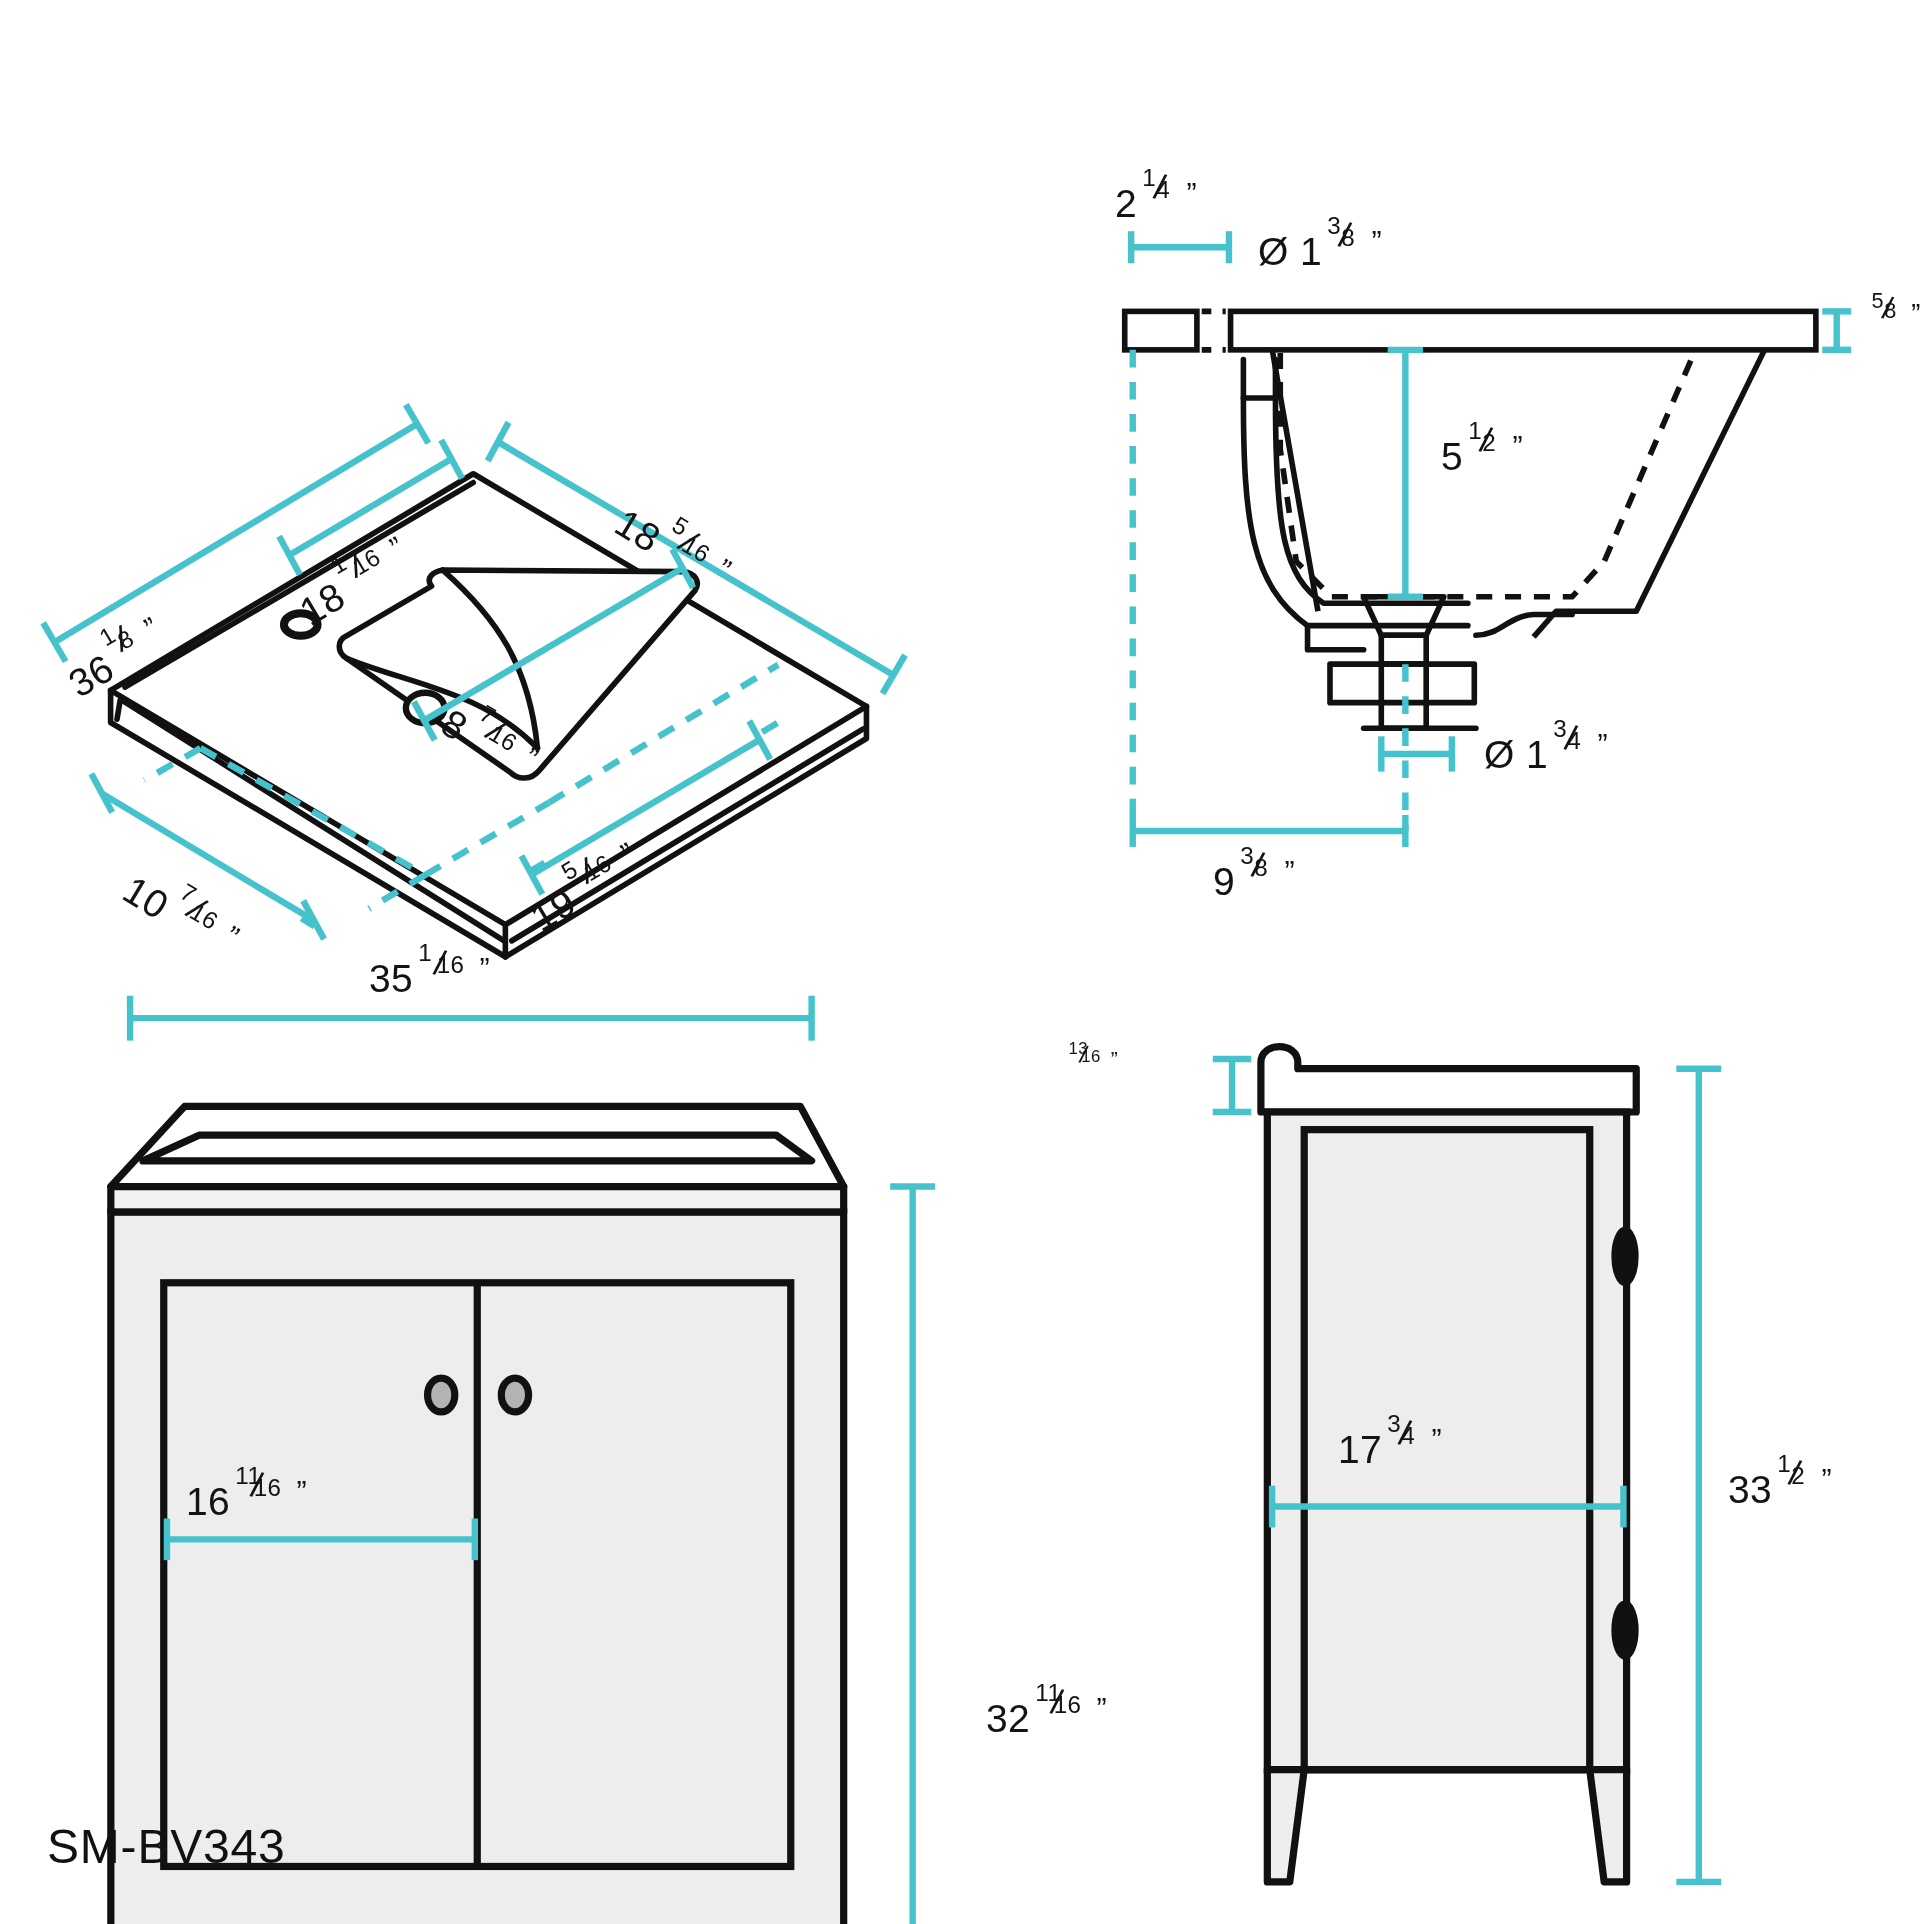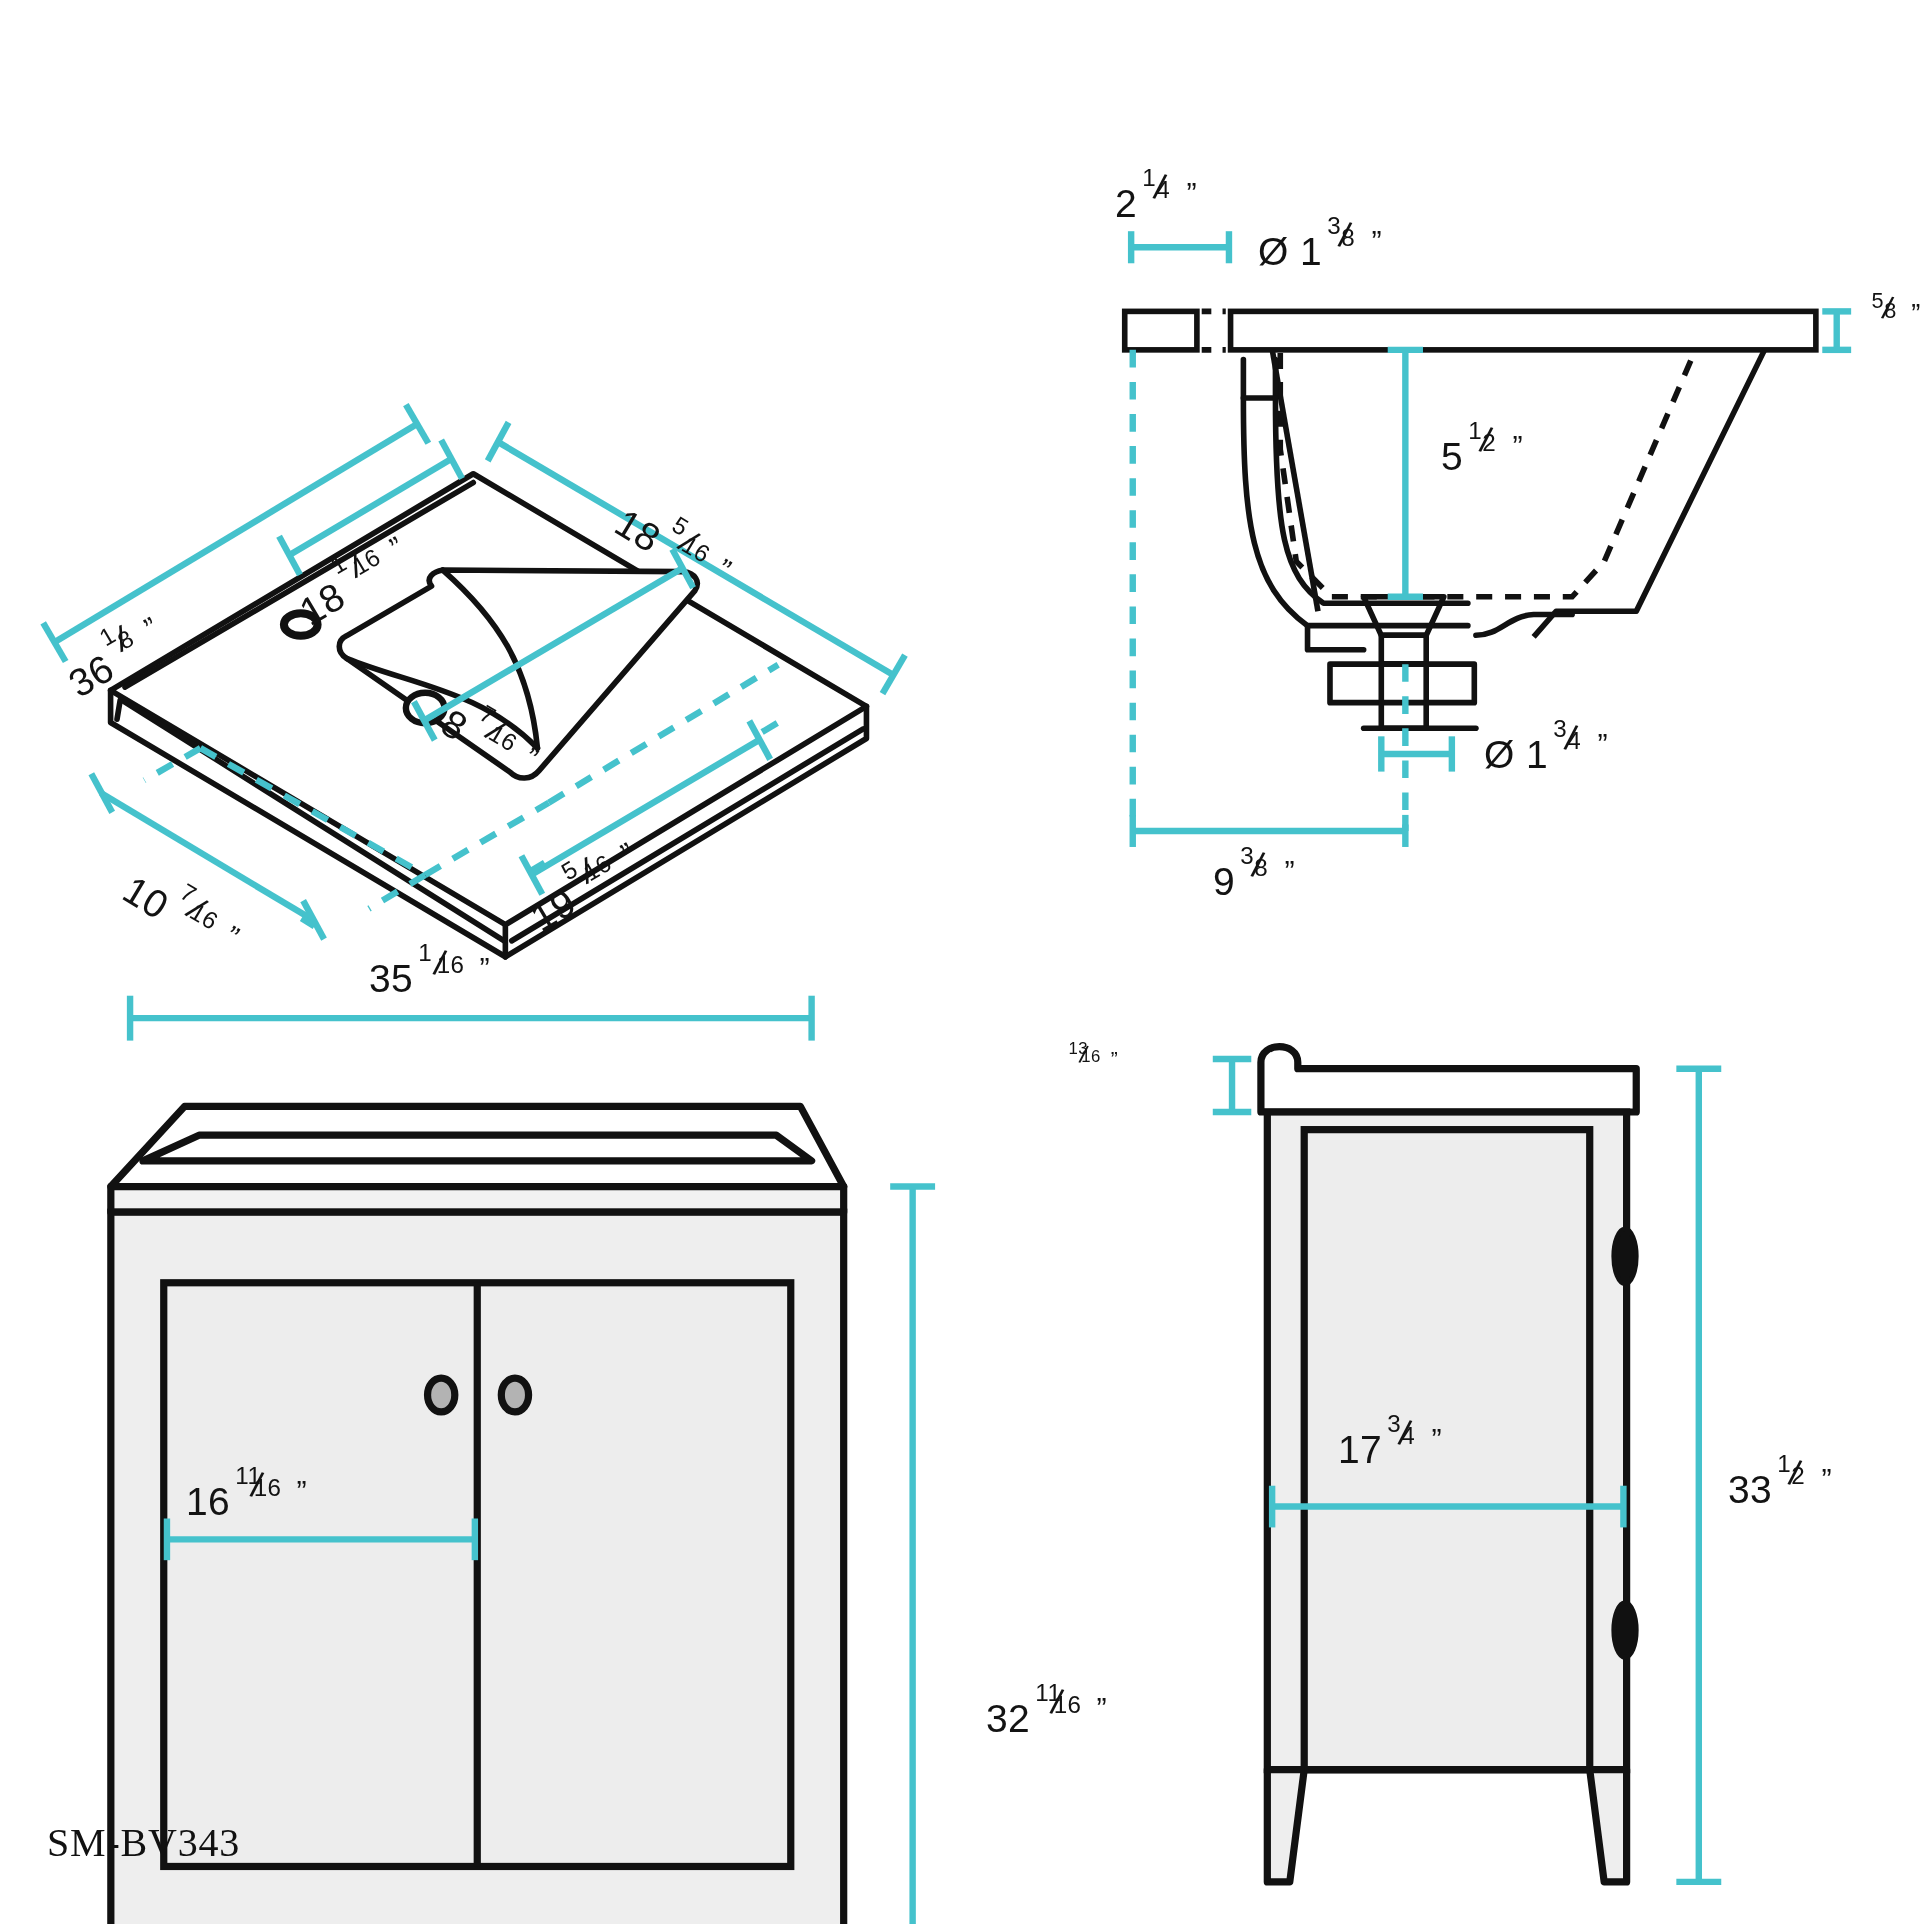--- a/index.html
+++ b/index.html
@@ -83,22 +83,22 @@
 
   .rot-36  {transform:rotate(-30.5deg);transform-origin:left bottom;}
   .rot-18a {transform:rotate(-30.5deg);transform-origin:left bottom;}
   .rot-18b {transform:rotate(31deg);transform-origin:left bottom;}
   .rot-847 {transform:rotate(31deg);transform-origin:left bottom;}
   .rot-1075{transform:rotate(31deg);transform-origin:left bottom;}
   .rot-1953{transform:rotate(-30.5deg);transform-origin:left bottom;}
 
   #model-no{
     position:absolute;left:47px;top:1819px;
-    font-family:Liberation Serif, serif;
-    font-size:40px;letter-spacing:0.8px;color:#111;
+    font-family:Liberation Sans, sans-serif;
+    font-size:48px;letter-spacing:0.8px;color:#111;
   }
 </style>
 </head>
 <body>
 
 <div class="sheet">
 
 
   <div class="view" id="view-iso" style="left:48px;top:241px;width:1003px;height:642px;">
     <svg width="1003" height="642" viewBox="0 0 1250 800">

